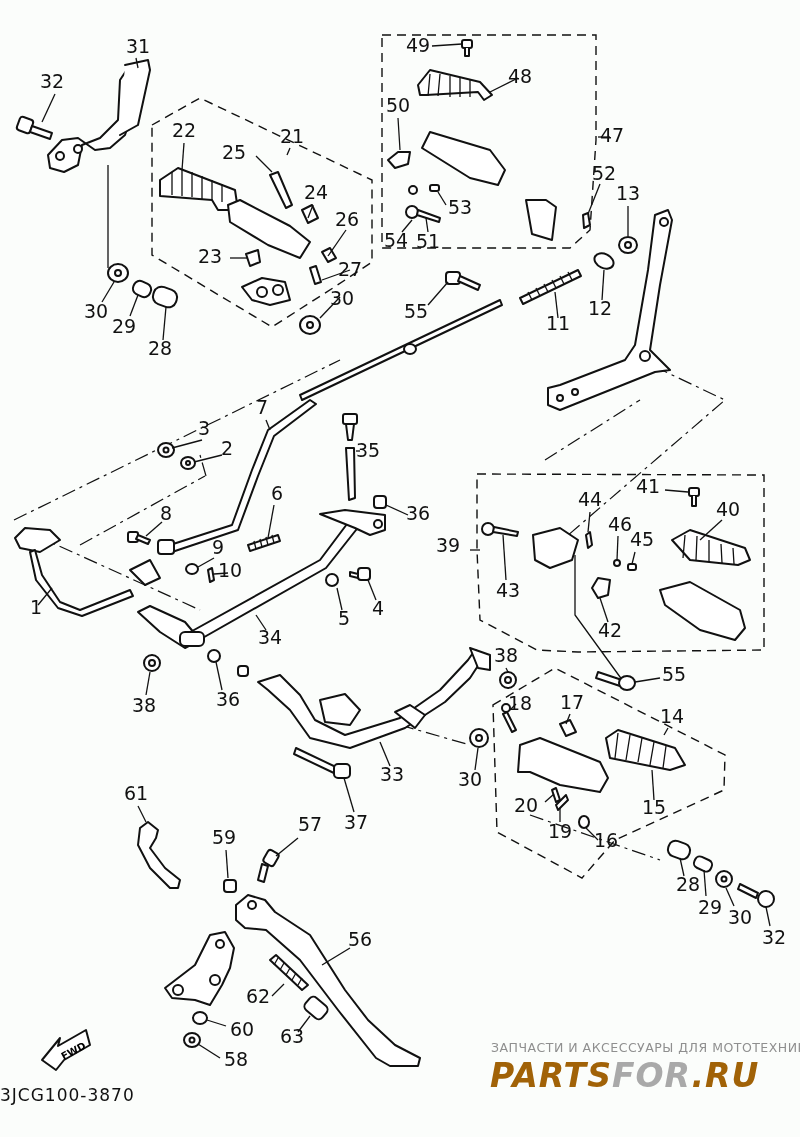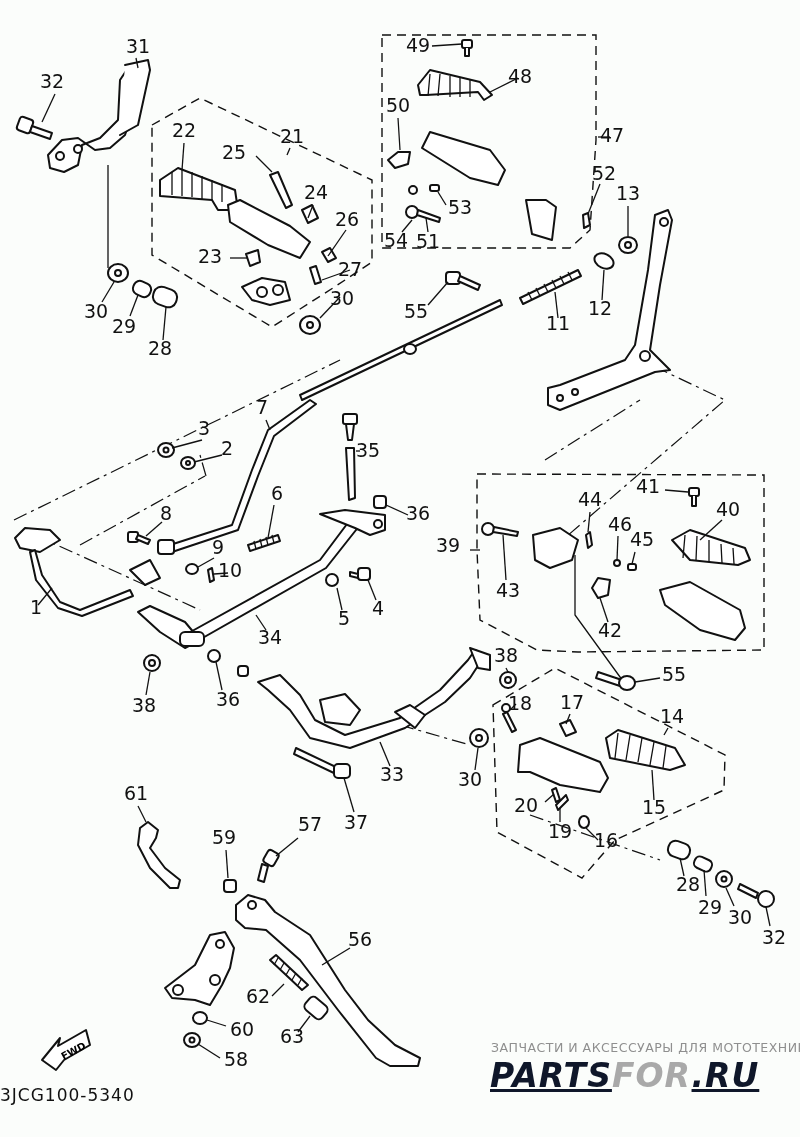--- a/index.html
+++ b/index.html
@@ -7,21 +7,21 @@
   #diagram{position:absolute;left:0;top:0;width:800px;height:1137px;}
   .lbl{font-family:"DejaVu Sans",sans-serif;font-size:19px;fill:#111;}
   .part{fill:#fff;stroke:#111;stroke-width:2;stroke-linejoin:round;stroke-linecap:round;}
   .thin{fill:none;stroke:#111;stroke-width:1.3;}
   .dash{fill:none;stroke:#111;stroke-width:1.4;stroke-dasharray:9 6;}
   .dashdot{fill:none;stroke:#111;stroke-width:1.2;stroke-dasharray:14 5 3 5;}
   .leader{fill:none;stroke:#111;stroke-width:1.3;}
   .code{position:absolute;left:0;top:1085px;font-family:"DejaVu Sans",sans-serif;font-size:17px;color:#111;letter-spacing:1px;}
   .wm-top{position:absolute;left:491px;top:1040px;font-family:"DejaVu Sans",sans-serif;font-size:12.5px;color:#8f8f8f;letter-spacing:.5px;white-space:nowrap;}
   .wm-logo{position:absolute;left:490px;top:1056px;font-family:"DejaVu Sans",sans-serif;font-weight:bold;font-style:italic;font-size:33px;white-space:nowrap;letter-spacing:1px;}
-  .wm-red{color:#0f172a;text-decoration:underline;}
+  .wm-red{color:#a16207;}
   .wm-gray{color:#a9a9a9;text-align:center;}
 </style>
 </head>
 <body>
 
 <svg id="diagram" viewBox="0 0 800 1137" xmlns="http://www.w3.org/2000/svg">
 
   <g>
     <path class="dash" d="M382 35 L596 35 L596 140 L590 230 L570 248 L382 248 Z"></path>
     <path class="dash" d="M152 125 L200 98 L372 180 L372 262 L336 286 L272 327 L152 255 Z"></path>
@@ -437,16 +437,16 @@
       <text x="224" y="844" text-anchor="middle" class="lbl">59</text>
       <text x="310" y="831" text-anchor="middle" class="lbl">57</text>
       <text x="360" y="946" text-anchor="middle" class="lbl">56</text>
       <text x="258" y="1003" text-anchor="middle" class="lbl">62</text>
       <text x="242" y="1036" text-anchor="middle" class="lbl">60</text>
       <text x="292" y="1043" text-anchor="middle" class="lbl">63</text>
       <text x="236" y="1066" text-anchor="middle" class="lbl">58</text>
     </g>
 </svg>
 
-<div class="code">3JCG100-5340</div>
+<div class="code">3JCG100-3870</div>
 
 <div class="wm-top">ЗАПЧАСТИ И АКСЕССУАРЫ ДЛЯ МОТОТЕХНИКИ</div>
 <div class="wm-logo"><span class="wm-red">PARTS</span><span class="wm-gray">FOR</span><span class="wm-red">.RU</span></div>
 
 </body></html>

